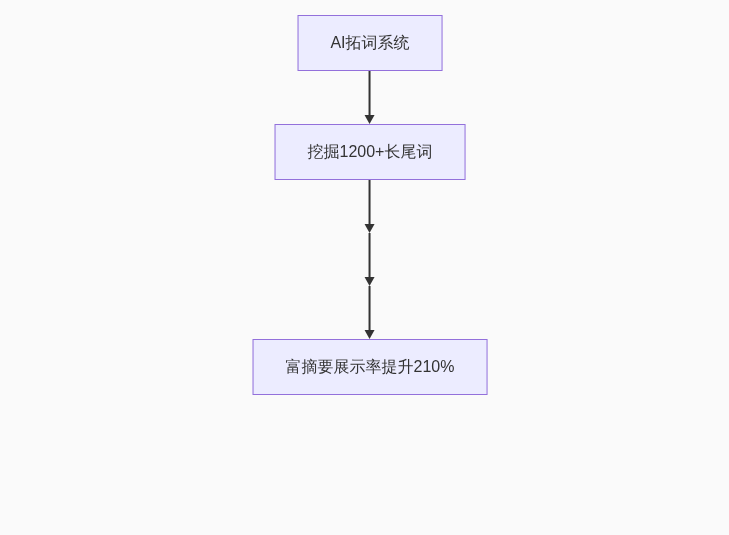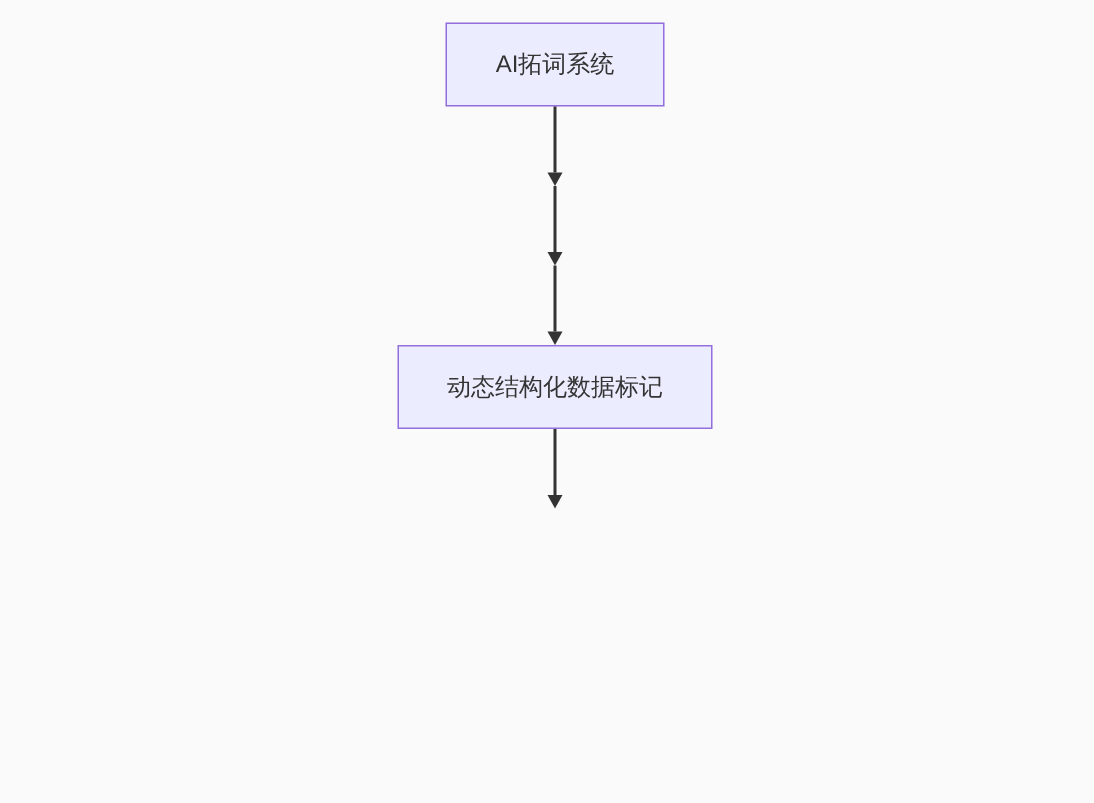--- a/index.html
+++ b/index.html
@@ -69,36 +69,39 @@
 
     <div class="node">
       <span>AI拓词系统</span>
     </div>
 
     <div class="arrow">
       <div class="line"></div>
       <div class="head"></div>
     </div>
 
+    <div class="node">
+      <span>挖掘1200+长尾词</span>
+    </div>
+
+    <div class="arrow">
+      <div class="line"></div>
+      <div class="head"></div>
+    </div>
+
 
     <div class="arrow">
       <div class="line"></div>
       <div class="head"></div>
     </div>
 
 
     <div class="arrow">
       <div class="line"></div>
       <div class="head"></div>
     </div>
 
     <div class="node">
-      <span>动态结构化数据标记</span>
+      <span>富摘要展示率提升210%</span>
     </div>
-
-    <div class="arrow">
-      <div class="line"></div>
-      <div class="head"></div>
-    </div>
-
 
   </div>
 </div>
 
 </body></html>

